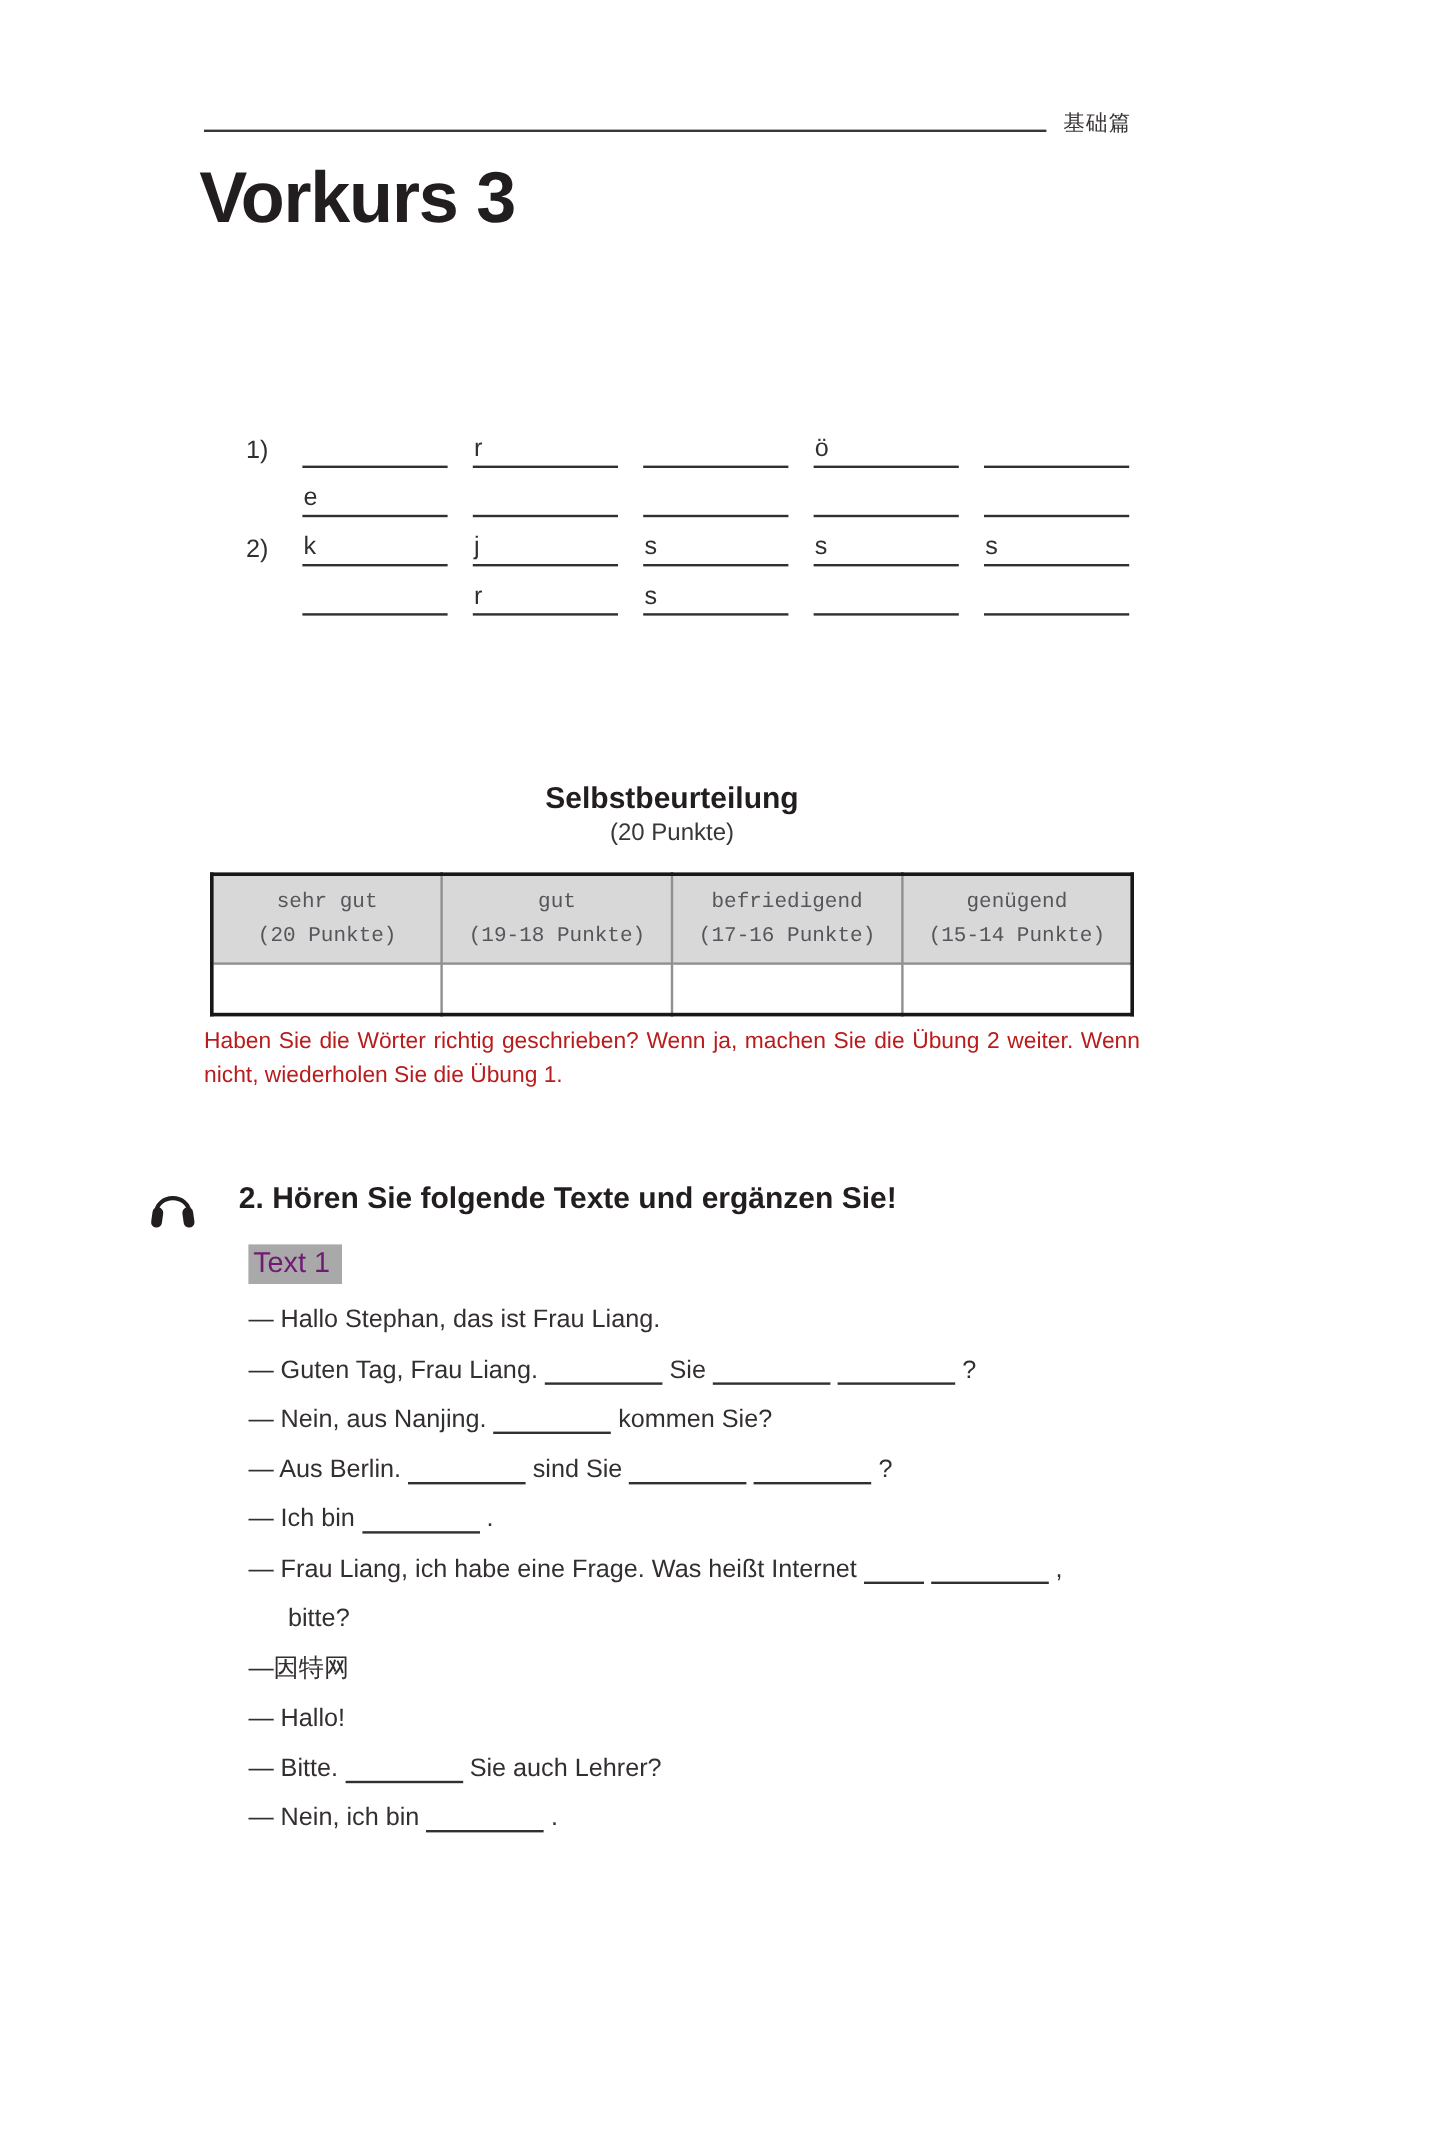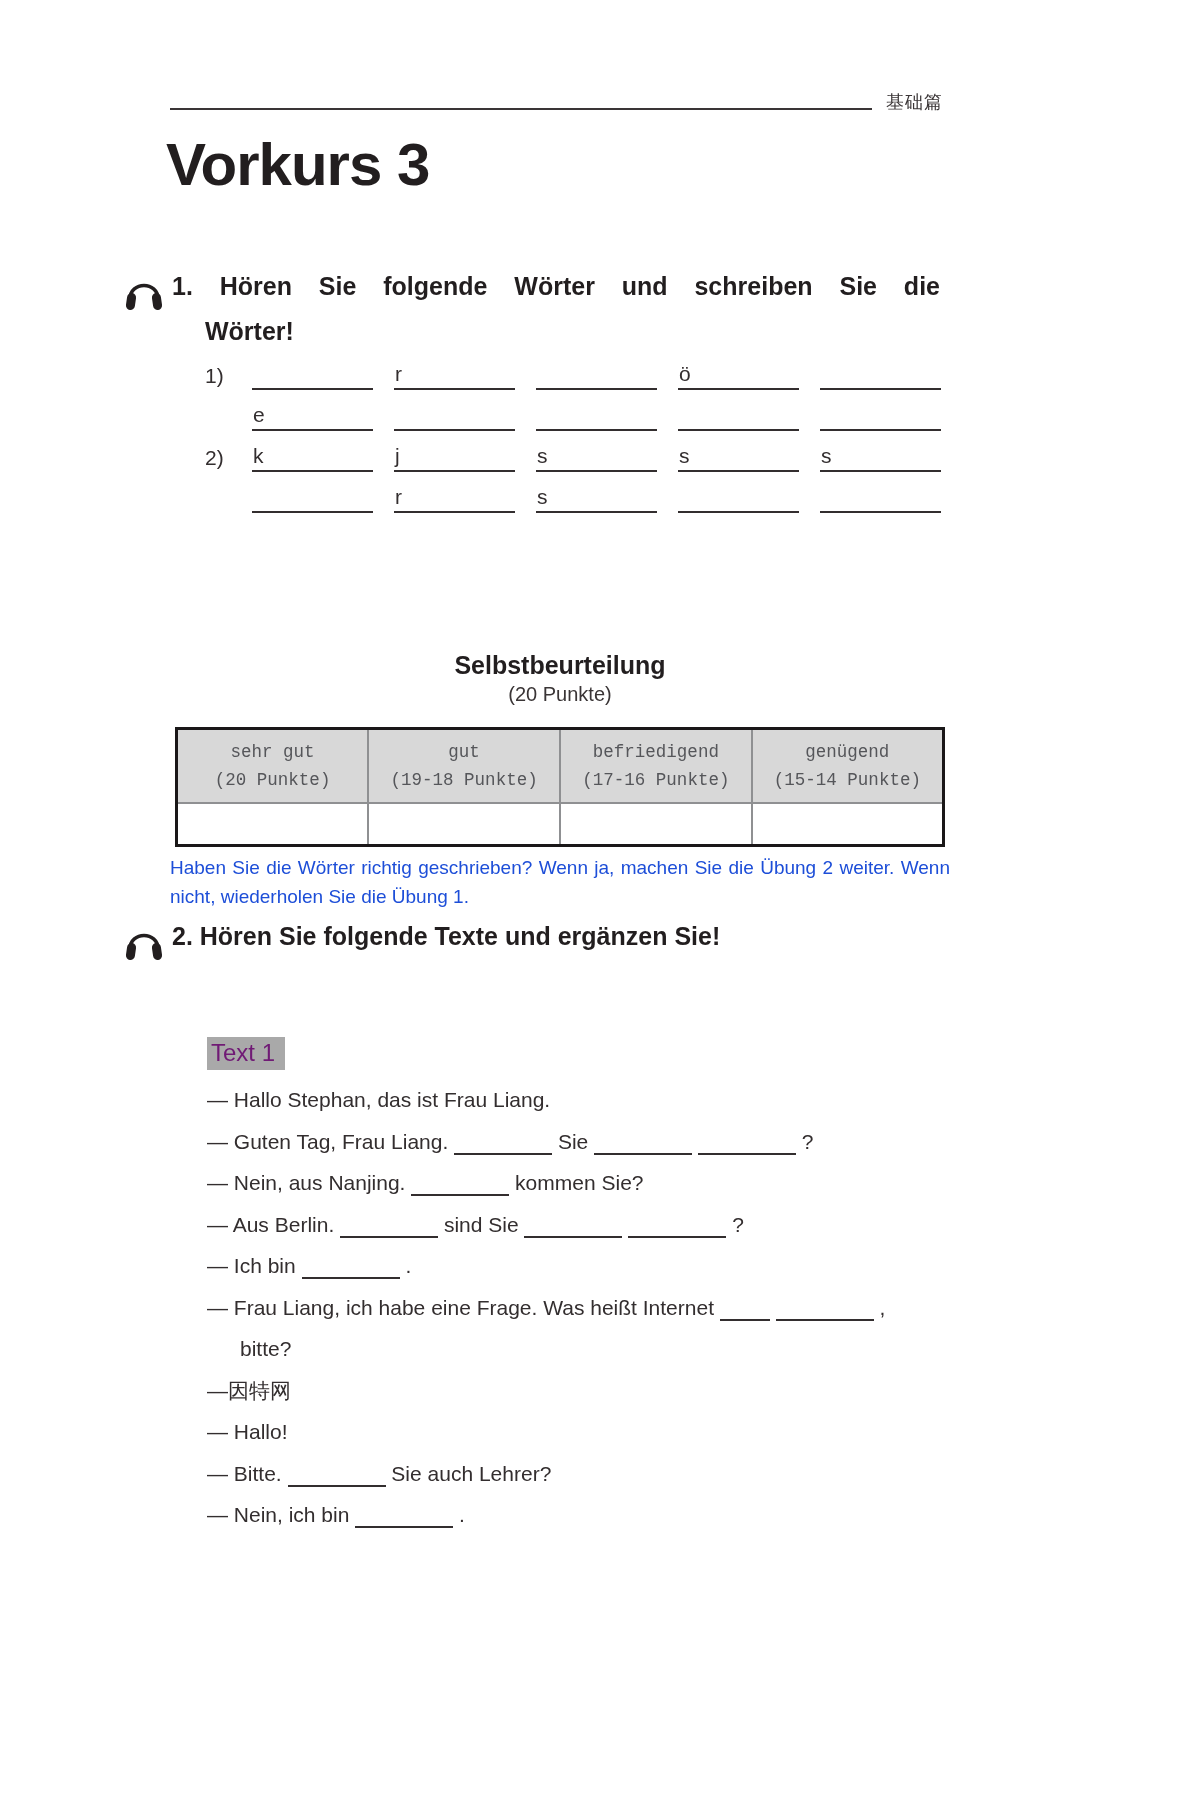--- a/index.html
+++ b/index.html
@@ -12,42 +12,42 @@
     overflow:hidden;
   }
   
   .header-rule{position:absolute;left:170px;top:108px;width:702px;height:1.5px;background:#3a3536;}
   .header-label{position:absolute;left:886px;top:90px;font-size:18px;color:#3a3536;letter-spacing:1px;}
   
   .doc-title{position:absolute;left:166px;top:130px;font-size:60px;font-weight:bold;color:#221e1f;letter-spacing:-1px;text-align:right;}
   
   .section{position:absolute;left:122px;display:flex;align-items:flex-start;}
   .section.ex1{top:272px;}
-  .section.ex2{top:922px;}
+  .section.ex2{top:985px;gap:27px;}
   .hp-icon{width:44px;height:38px;flex:0 0 44px;margin-top:2px;}
   .sec-head{font-size:25px;font-weight:bold;color:#221e1f;margin-left:6px;}
   .sec-head .just{width:768px;text-align:justify;text-align-last:justify;}
   .sec-head .line2{margin-left:33px;margin-top:16px;}
   
   .blank-rows{position:absolute;left:205px;top:362px;}
   .blank-row{display:flex;align-items:flex-end;gap:21px;margin-bottom:13px;}
   .row-label{display:inline-block;width:26px;font-size:21px;color:#332e2f;padding-bottom:2px;}
   .write-line{display:inline-block;width:121px;height:28px;border-bottom:2.5px solid #332e2f;
     font-size:21px;color:#332e2f;padding-left:1px;box-sizing:border-box;}
   
   .sa-title{position:absolute;left:175px;top:651px;width:770px;text-align:center;font-size:25px;font-weight:bold;color:#221e1f;}
   .sa-subtitle{position:absolute;left:175px;top:683px;width:770px;text-align:center;font-size:20px;color:#3a3536;}
   .sa-table{position:absolute;left:175px;top:727px;width:770px;border-collapse:collapse;
     border:3px solid #1a1718;table-layout:fixed;}
   .sa-table th{background:#d8d8d8;border:2px solid #8f9092;font-weight:normal;
     color:#55565a;font-size:17.5px;height:70px;text-align:center;vertical-align:middle;line-height:28px;font-family:Liberation Mono, monospace;}
   .sa-table td{border:2px solid #8f9092;height:38px;background:#ffffff;}
   
   .note{position:absolute;left:170px;top:853px;width:780px;font-size:19px;line-height:29px;
-    color:#1d4ed8;text-align:justify;}
+    color:#b91c1c;text-align:justify;}
   
   .text-label{position:absolute;left:207px;top:1037px;background:#a9a9a9;color:#701a75;
     font-size:24px;padding:2px 10px 3px 4px;}
   
   .dialog{position:absolute;left:207px;top:1079px;width:810px;font-size:21px;color:#332e2f;}
   .dialog-line{height:41.5px;line-height:41.5px;white-space:nowrap;}
   .dialog-line.indent{padding-left:33px;}
   .blank{display:inline-block;border-bottom:2.5px solid #332e2f;height:12px;vertical-align:-6px;}
   
   .page-number{position:absolute;left:915px;top:1680px;font-size:20px;color:#2b2627;}
@@ -55,31 +55,20 @@
 </head>
 <body>
 
 <div class="page">
 
   <div class="header-rule"></div>
   <div class="header-label">基础篇</div>
 
   <div class="doc-title">Vorkurs 3</div>
 
-  <div class="section ex1">
-    <svg class="hp-icon" viewBox="0 0 44 38">
-      <path d="M8 25 C8 7 36 7 36 25" stroke="#221e1f" stroke-width="3.5" fill="none"></path>
-      <rect x="4.5" y="19" width="9" height="17" rx="4.5" fill="#221e1f" transform="rotate(8 9 27.5)"></rect>
-      <rect x="30.5" y="19" width="9" height="17" rx="4.5" fill="#221e1f" transform="rotate(-8 35 27.5)"></rect>
-    </svg>
-    <div class="sec-head">
-      <div class="just">1. Hören Sie folgende Wörter und schreiben Sie die</div>
-      <div class="line2">Wörter!</div>
-    </div>
-  </div>
 
   <div class="blank-rows">
       <div class="blank-row">
         <span class="row-label">1)</span>
         <span class="write-line"></span>
         <span class="write-line">r</span>
         <span class="write-line"></span>
         <span class="write-line">ö</span>
         <span class="write-line"></span>
       </div>

